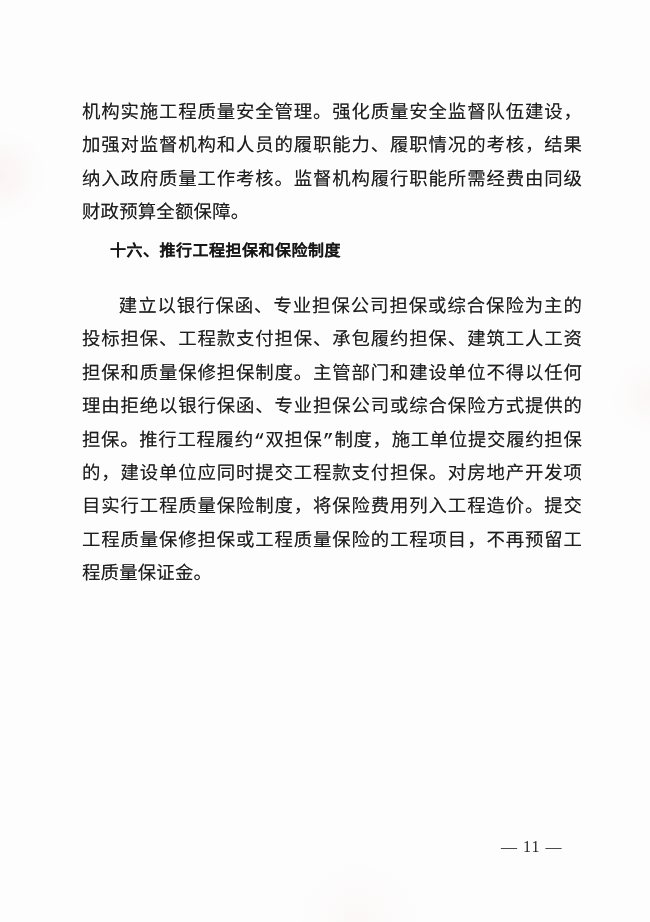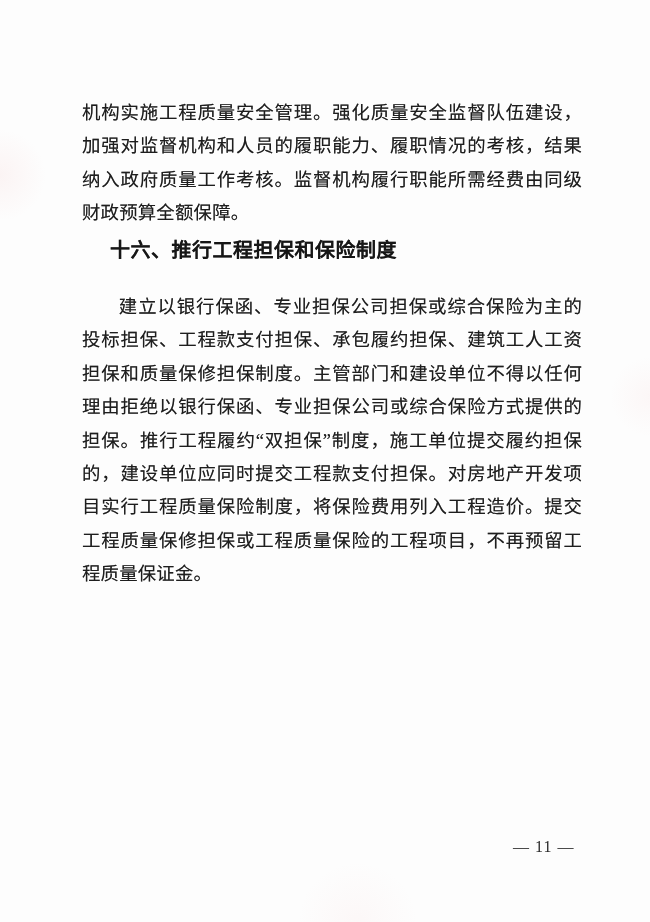--- a/index.html
+++ b/index.html
@@ -30,47 +30,47 @@
     color: #1e1e1e;
   }
   p.body-para {
     margin: 0;
     font-size: 18.4px;
     line-height: 33.4px;
     text-align: justify;
     letter-spacing: 0.2px;
     
     text-shadow: 0 0 0.5px rgba(30,30,30,0.55);
+    font-family: Liberation Mono, monospace;
   }
   p.first-line-indent {
     text-indent: 2em;
     margin-top: 24px;
   }
   h2.section-heading {
     margin: 3px 0 0 0;
     padding-left: 28px;
     font-family: "DejaVu Sans", "Liberation Sans", sans-serif;
     font-weight: 700;
-    font-size: 20px;
+    font-size: 16px;
     line-height: 33.4px;
     letter-spacing: 0.5px;
     color: #161616;
     text-shadow: 0 0 0.5px rgba(20,20,20,0.6);
   }
   .page-number {
     position: absolute;
     left: 501px;
     top: 836px;
     font-size: 16px;
     line-height: 22px;
     letter-spacing: 1px;
     color: #2a2a2a;
     font-family: "Liberation Serif", "DejaVu Serif", serif;
     white-space: nowrap;
-    margin-left: 12px;
   }
 </style>
 </head>
 <body>
 
 <div class="page">
   <main class="content">
 
     <p class="body-para">机构实施工程质量安全管理。强化质量安全监督队伍建设，加强对监督机构和人员的履职能力、履职情况的考核，结果纳入政府质量工作考核。监督机构履行职能所需经费由同级财政预算全额保障。</p>
 

